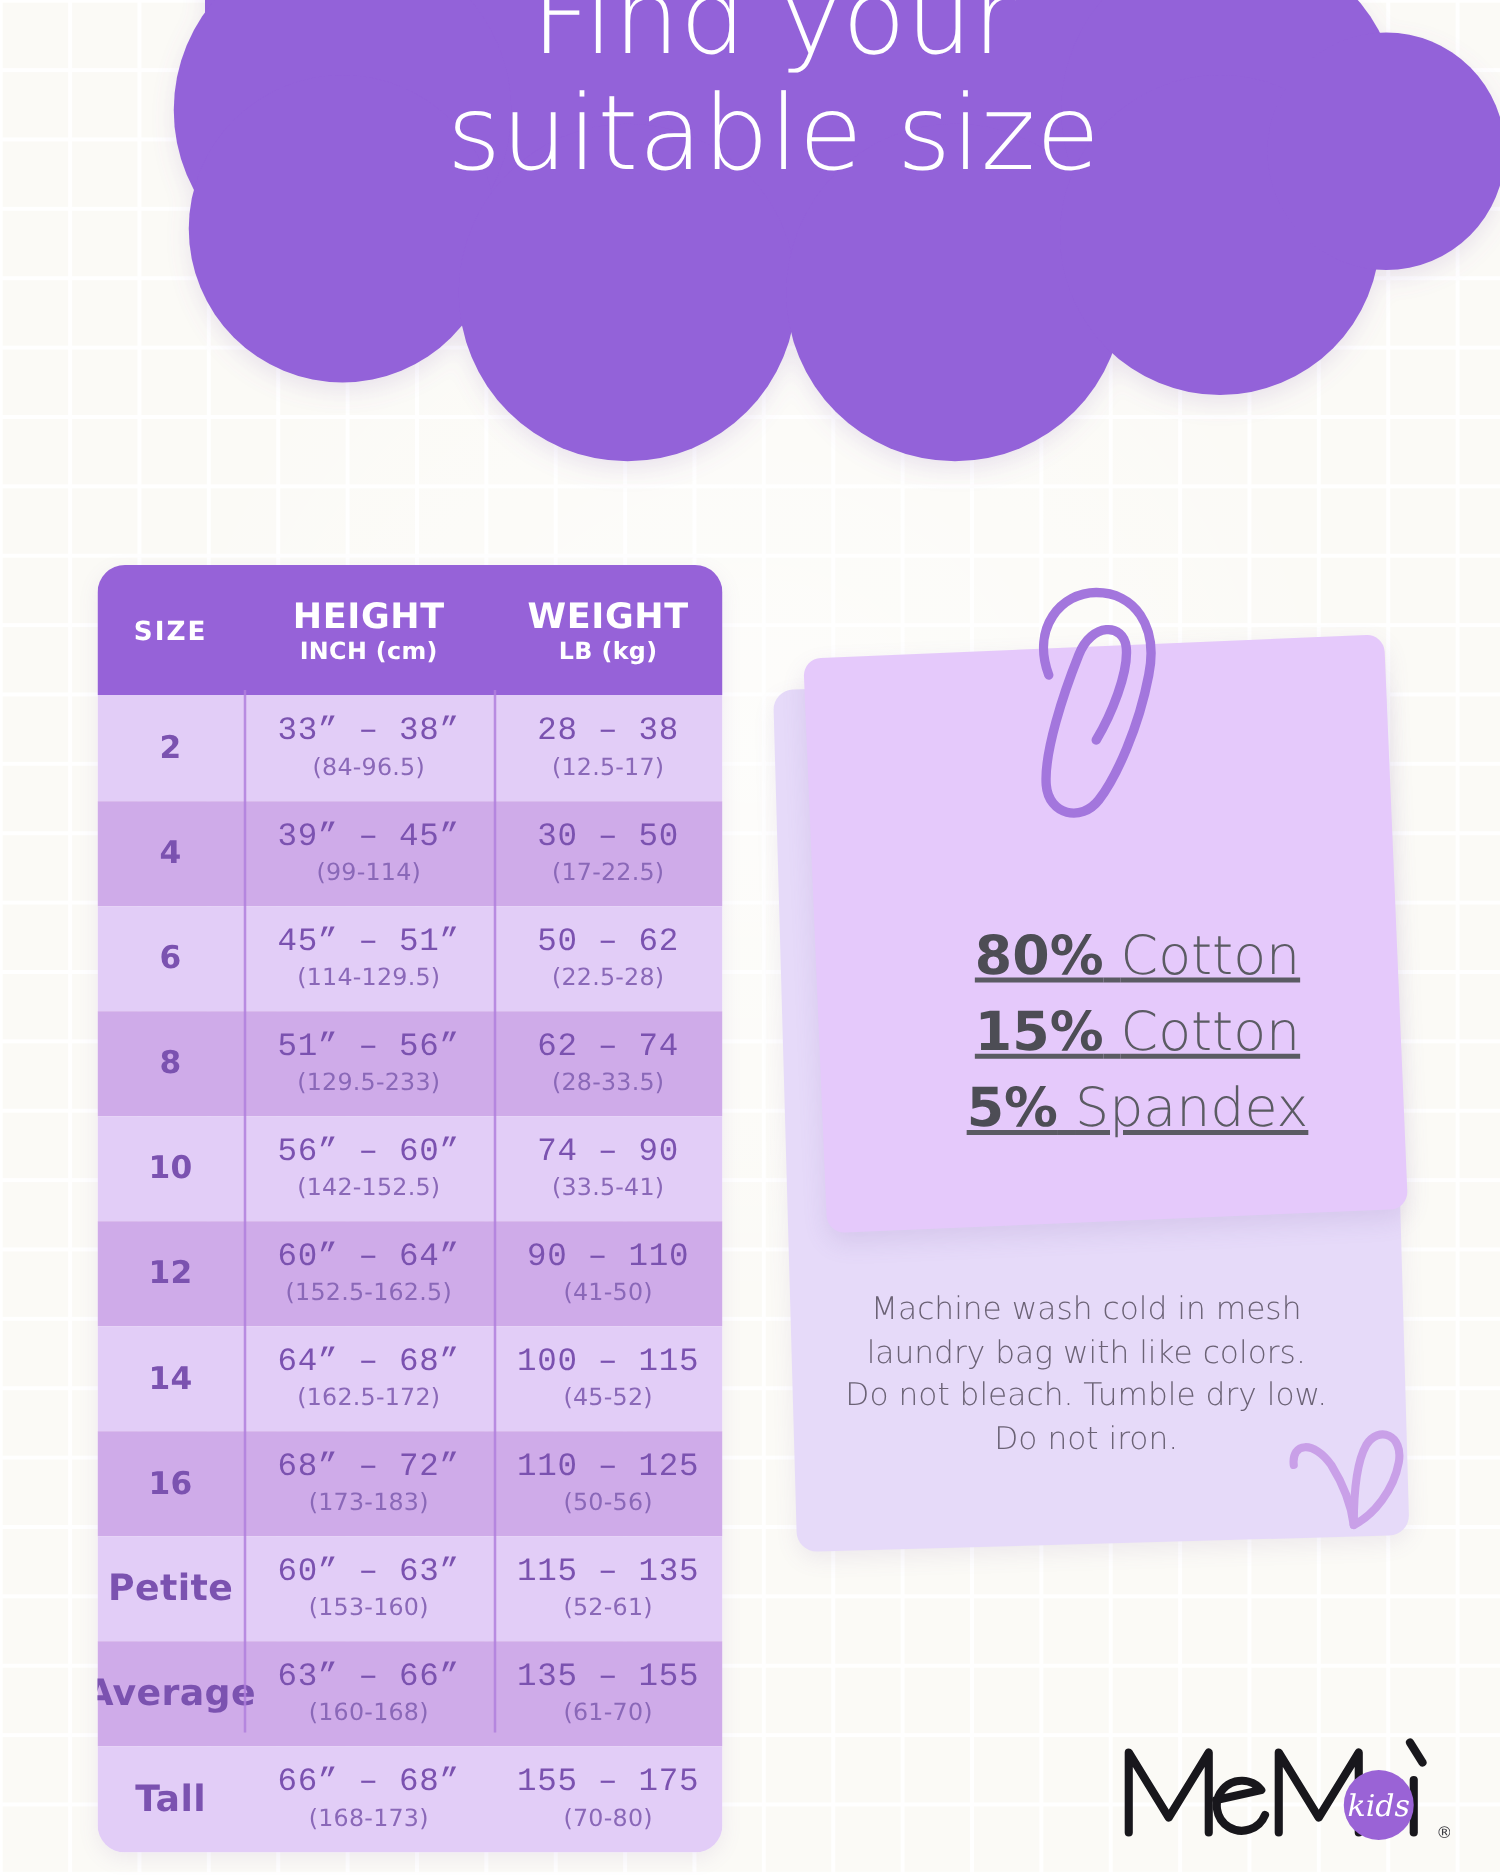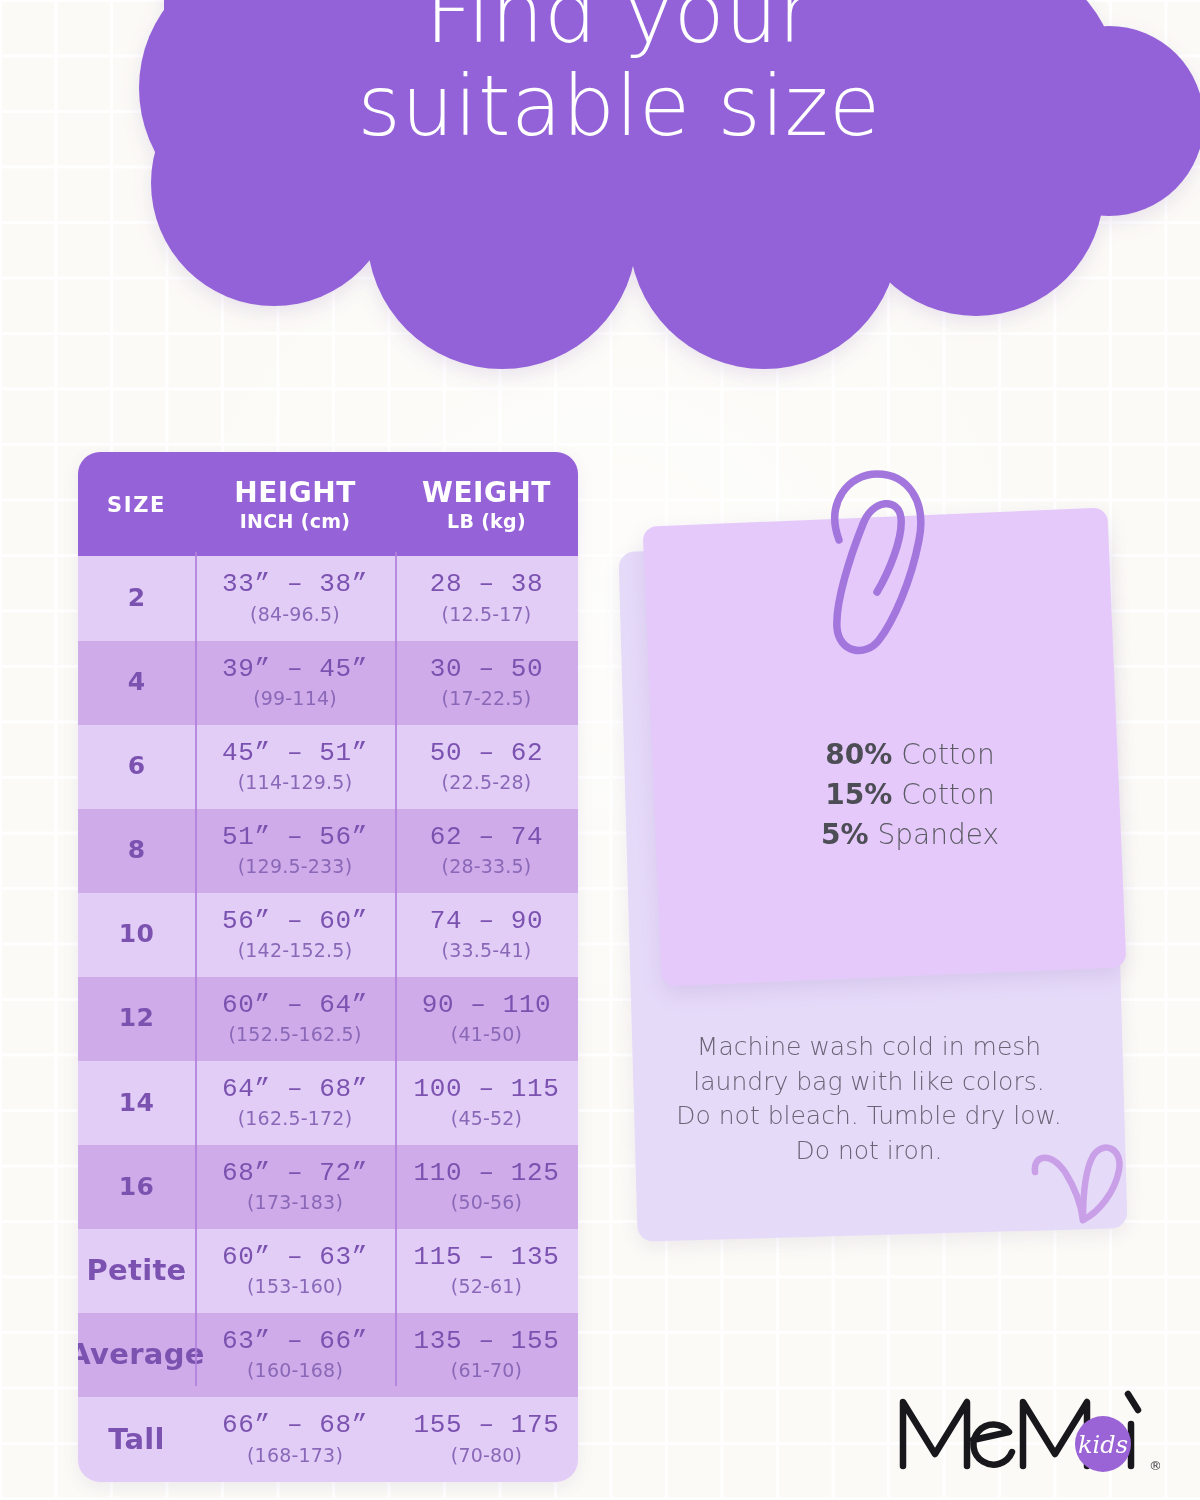--- a/index.html
+++ b/index.html
@@ -195,25 +195,26 @@
   #composition {
     position: absolute;
     left: 90px;
     top: 265px;
     width: 400px;
     text-align: center;
     z-index: 6;
   }
   .comp-line {
     font-family: "DejaVu Sans", sans-serif;
-    font-size: 28px;
+    font-size: 43px;
     line-height: 1.42;
     color: #5b5b63;
     font-weight: 300;
     white-space: nowrap;
+    text-decoration: underline;
   }
   .comp-line b { font-weight: bold; color: #4d4d55; }
 
   #care {
     position: absolute;
     left: 24px;
     top: 560px;
     width: 450px;
     text-align: center;
     z-index: 6;

